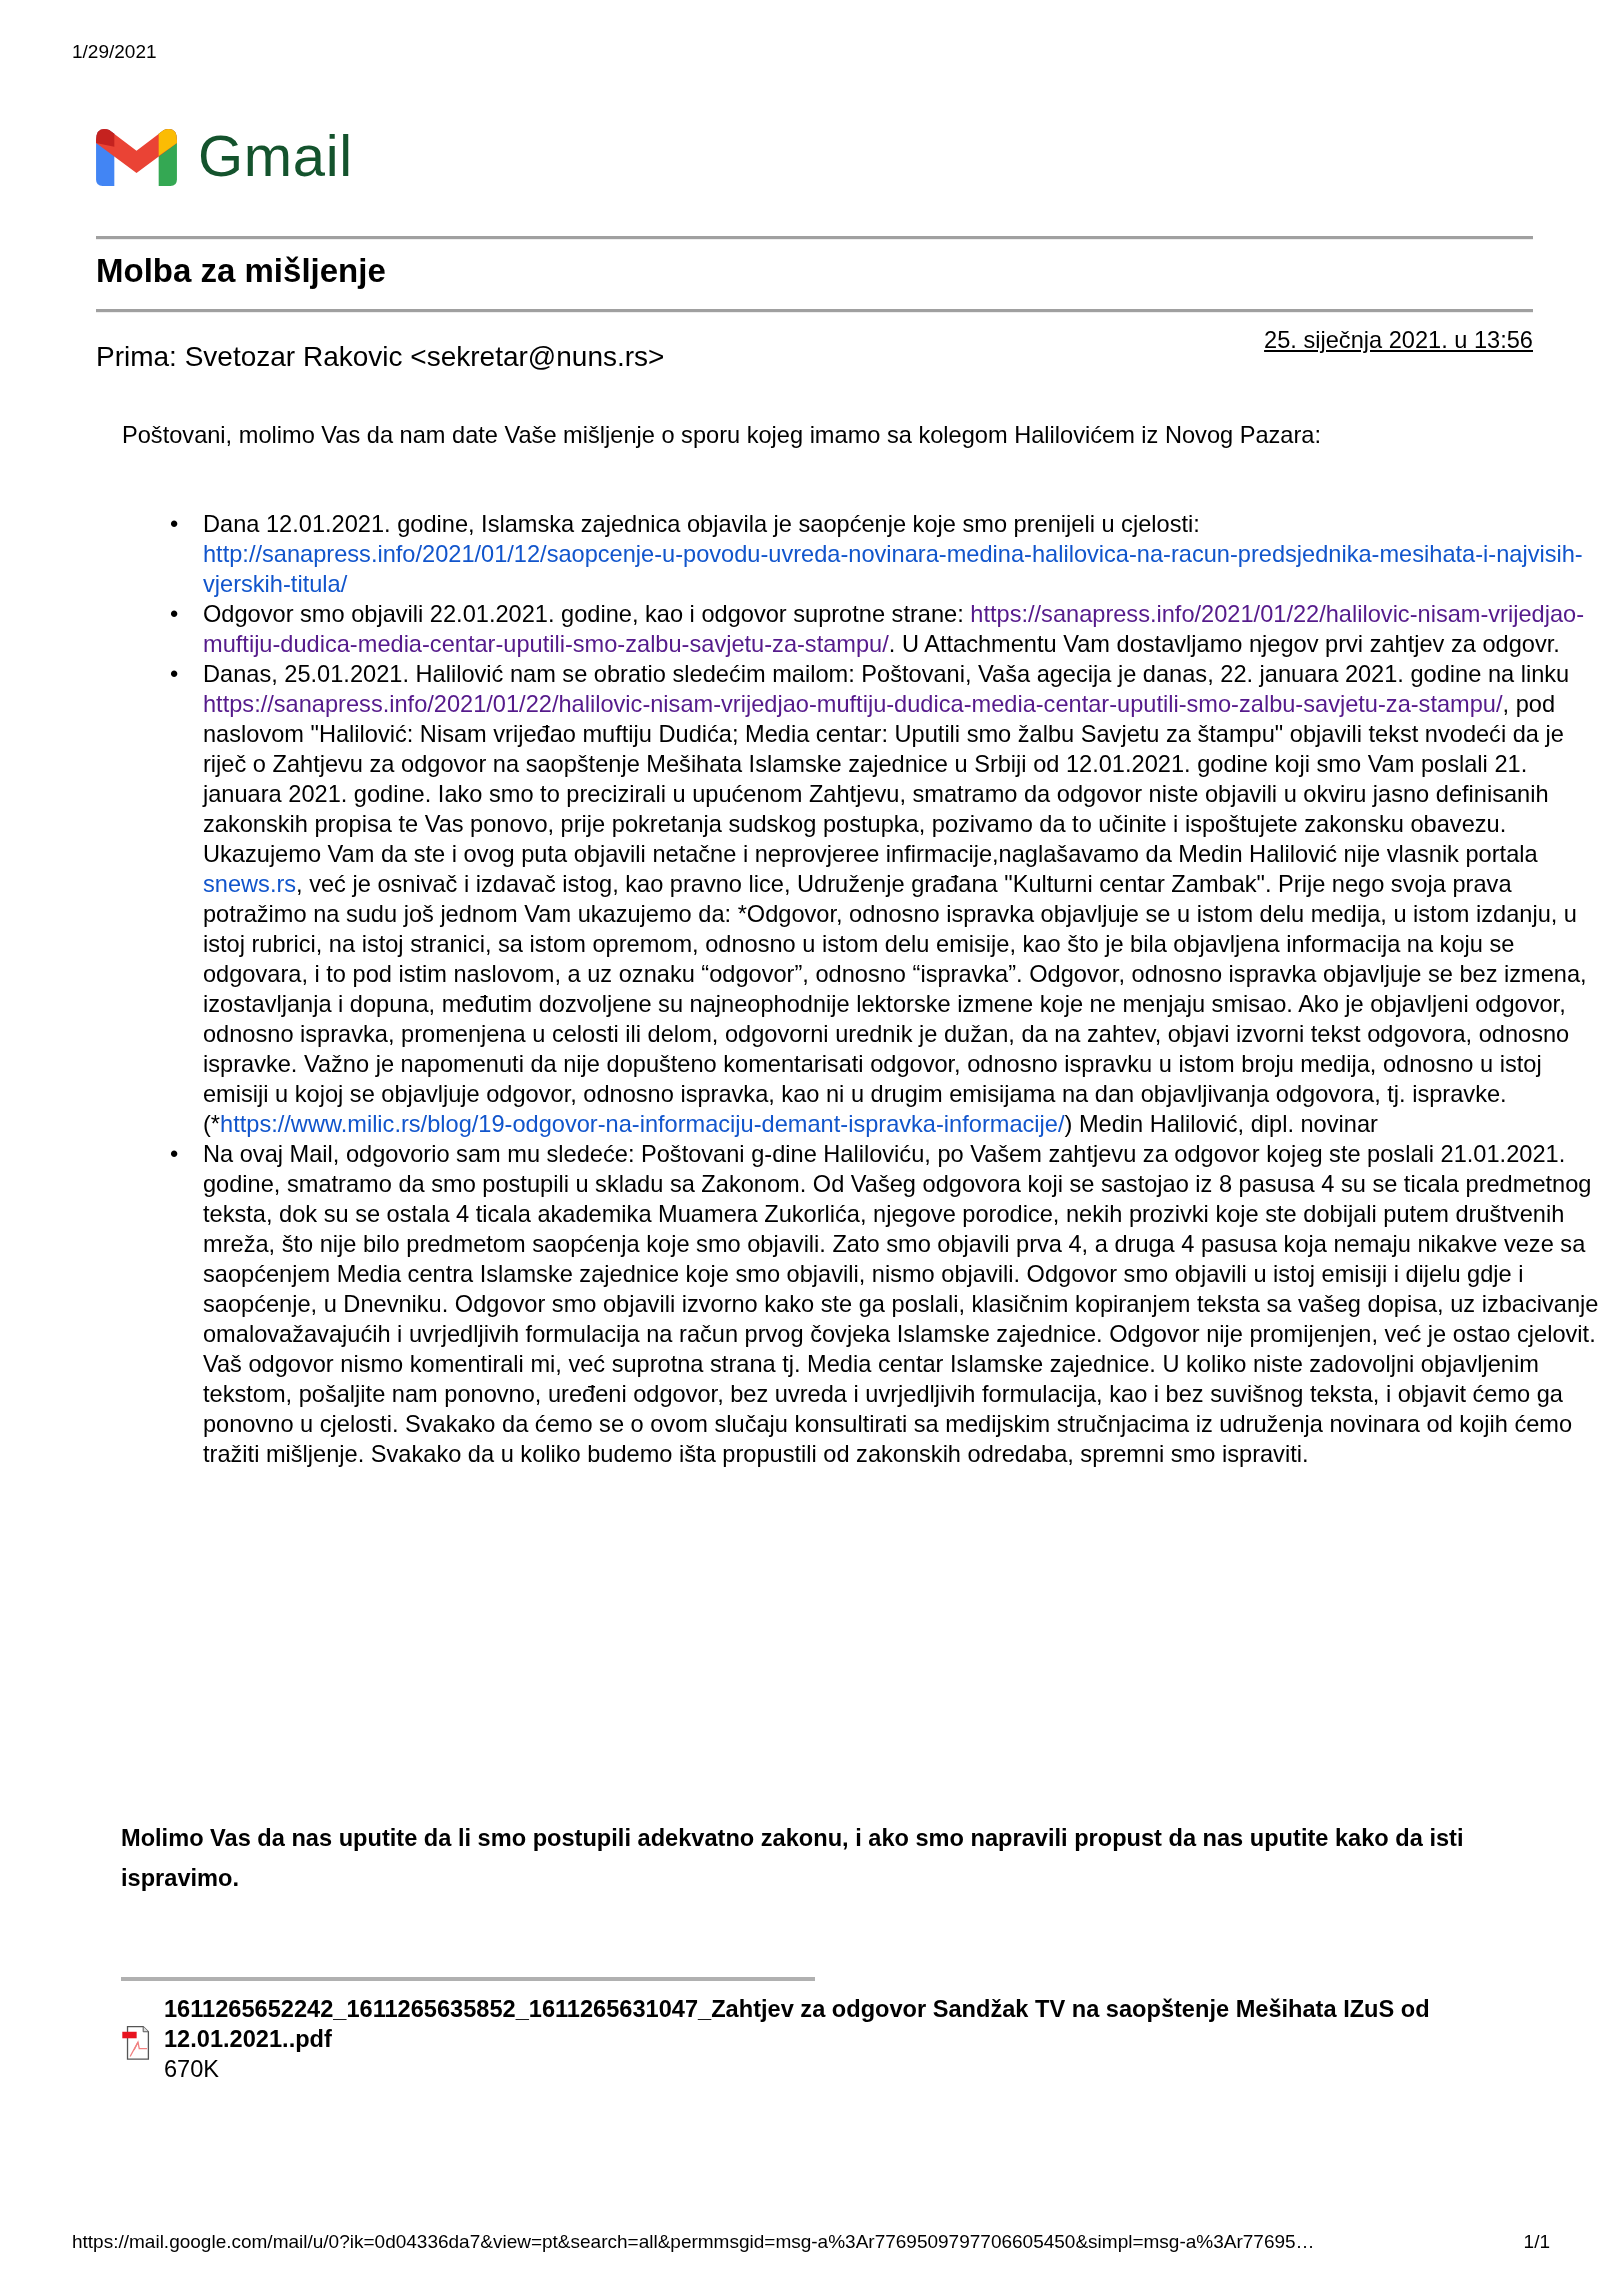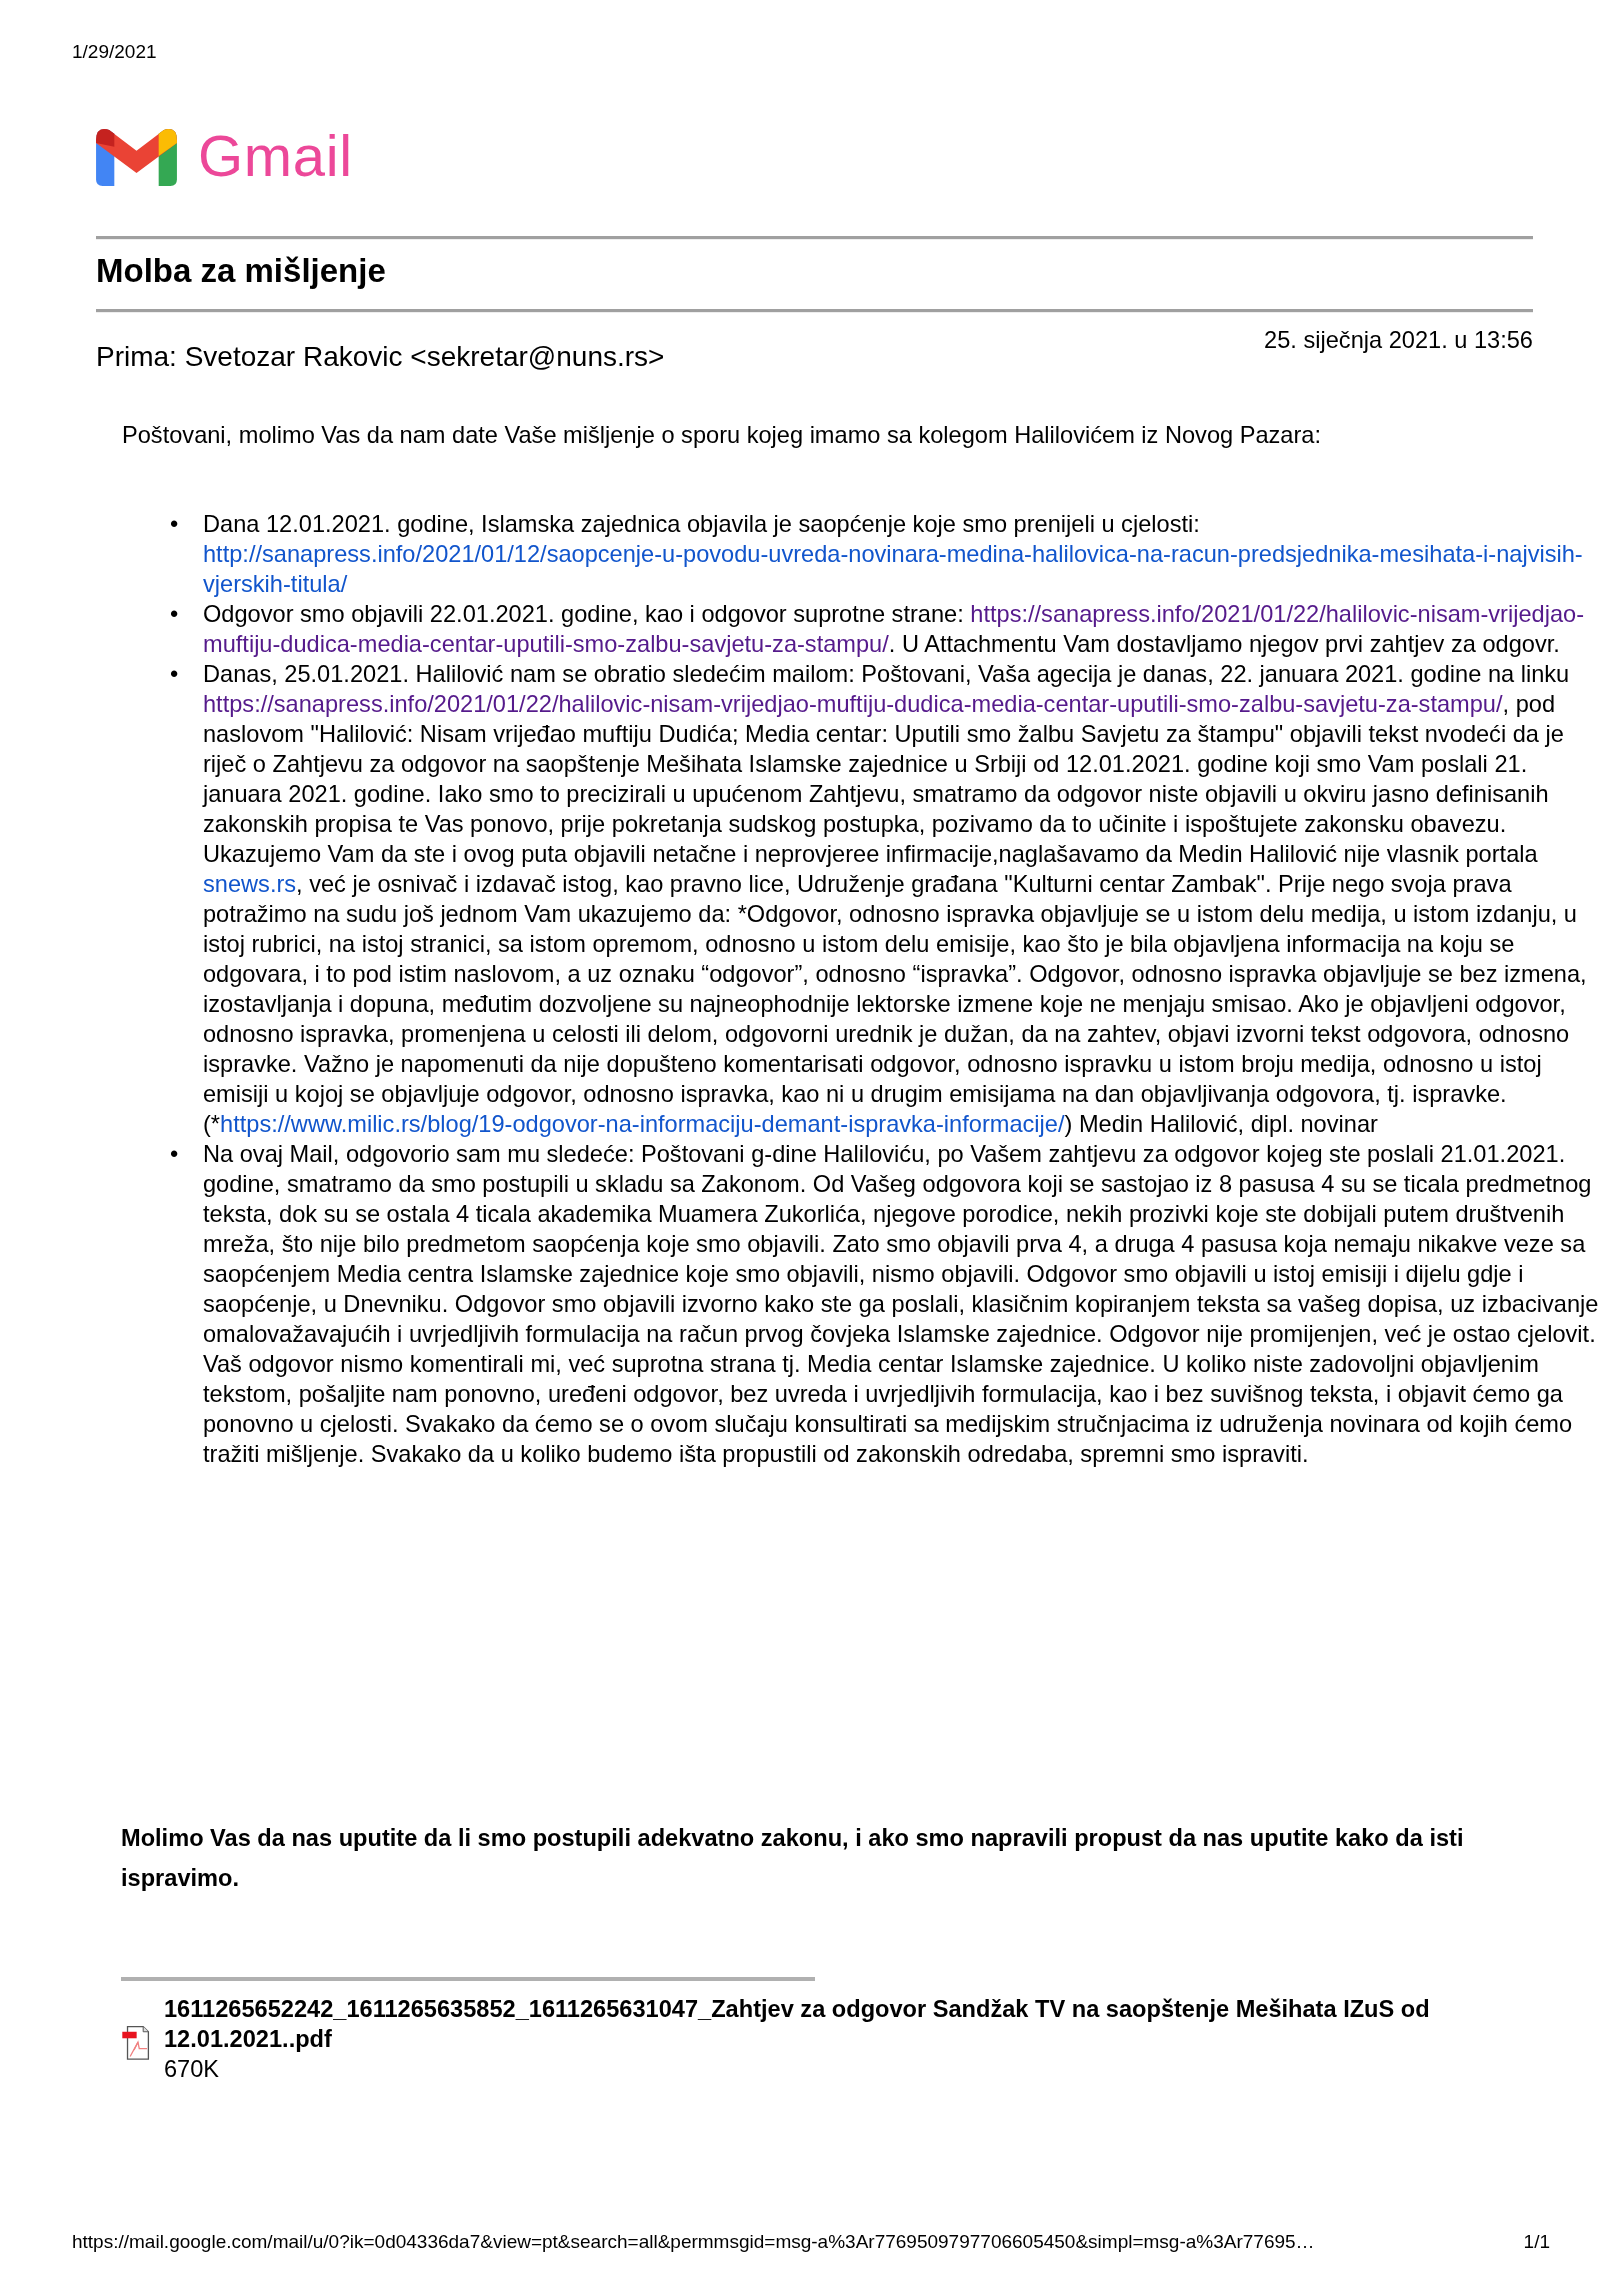--- a/index.html
+++ b/index.html
@@ -3,26 +3,26 @@
 <meta charset="utf-8">
 <style>
   html, body { margin:0; padding:0; background:#ffffff; }
   body { width:1622px; height:2295px; position:relative; overflow:hidden;
          font-family:"Liberation Sans", sans-serif; color:#000; }
   .print-header { position:absolute; top:41px; left:0; width:1622px; height:26px; font-size:19px; }
   .print-header .date { position:absolute; left:72px; top:0; }
   .print-header .title { position:absolute; left:0; width:1622px; text-align:center; top:0; }
   .logo { position:absolute; left:96px; top:126px; height:60px; display:flex; align-items:center; }
   .logo svg { display:block; }
-  .logo .word { font-family:"Liberation Sans", sans-serif; font-size:58px; color:#ec4899; margin-left:21px; letter-spacing:0.7px; line-height:1; }
+  .logo .word { font-family:"Liberation Sans", sans-serif; font-size:58px; color:#14532d; margin-left:21px; letter-spacing:0.7px; line-height:1; }
   .hr { position:absolute; left:96px; width:1437px; height:2.6px; background:#a0a0a0; border-bottom:1.3px solid #eeeeee; }
   .hr.top { top:236px; }
   .hr.bottom { top:309px; }
   .subject { position:absolute; left:96px; top:252px; font-size:33px; font-weight:bold; }
-  .meta-date { position:absolute; right:89px; top:327px; font-size:23.6px; }
+  .meta-date { position:absolute; right:89px; top:327px; font-size:23.6px;text-decoration:underline; }
   .recipient { position:absolute; left:96px; top:341px; font-size:28px; }
   .intro { position:absolute; left:122px; top:422px; font-size:23.6px; }
   .body-list { position:absolute; left:121px; top:509px; width:1400px; margin:0; padding-left:82px; font-size:23.6px; line-height:30px; list-style:none; }
   .body-list li { position:relative; }
   .body-list li::before { content:"\2022"; position:absolute; left:-33px; top:0; font-size:23.6px; }
   a.link { color:#1155cc; text-decoration:none; }
   a.link.visited { color:#551a8b; }
   .closing { position:absolute; left:121px; top:1818px; width:1400px; font-size:23.6px; font-weight:bold; line-height:40px; }
   .att-hr { position:absolute; left:121px; top:1977px; width:694px; height:3.9px; background:#b0b0b0; }
   .attachment { position:absolute; left:121px; top:1994px; display:flex; }

